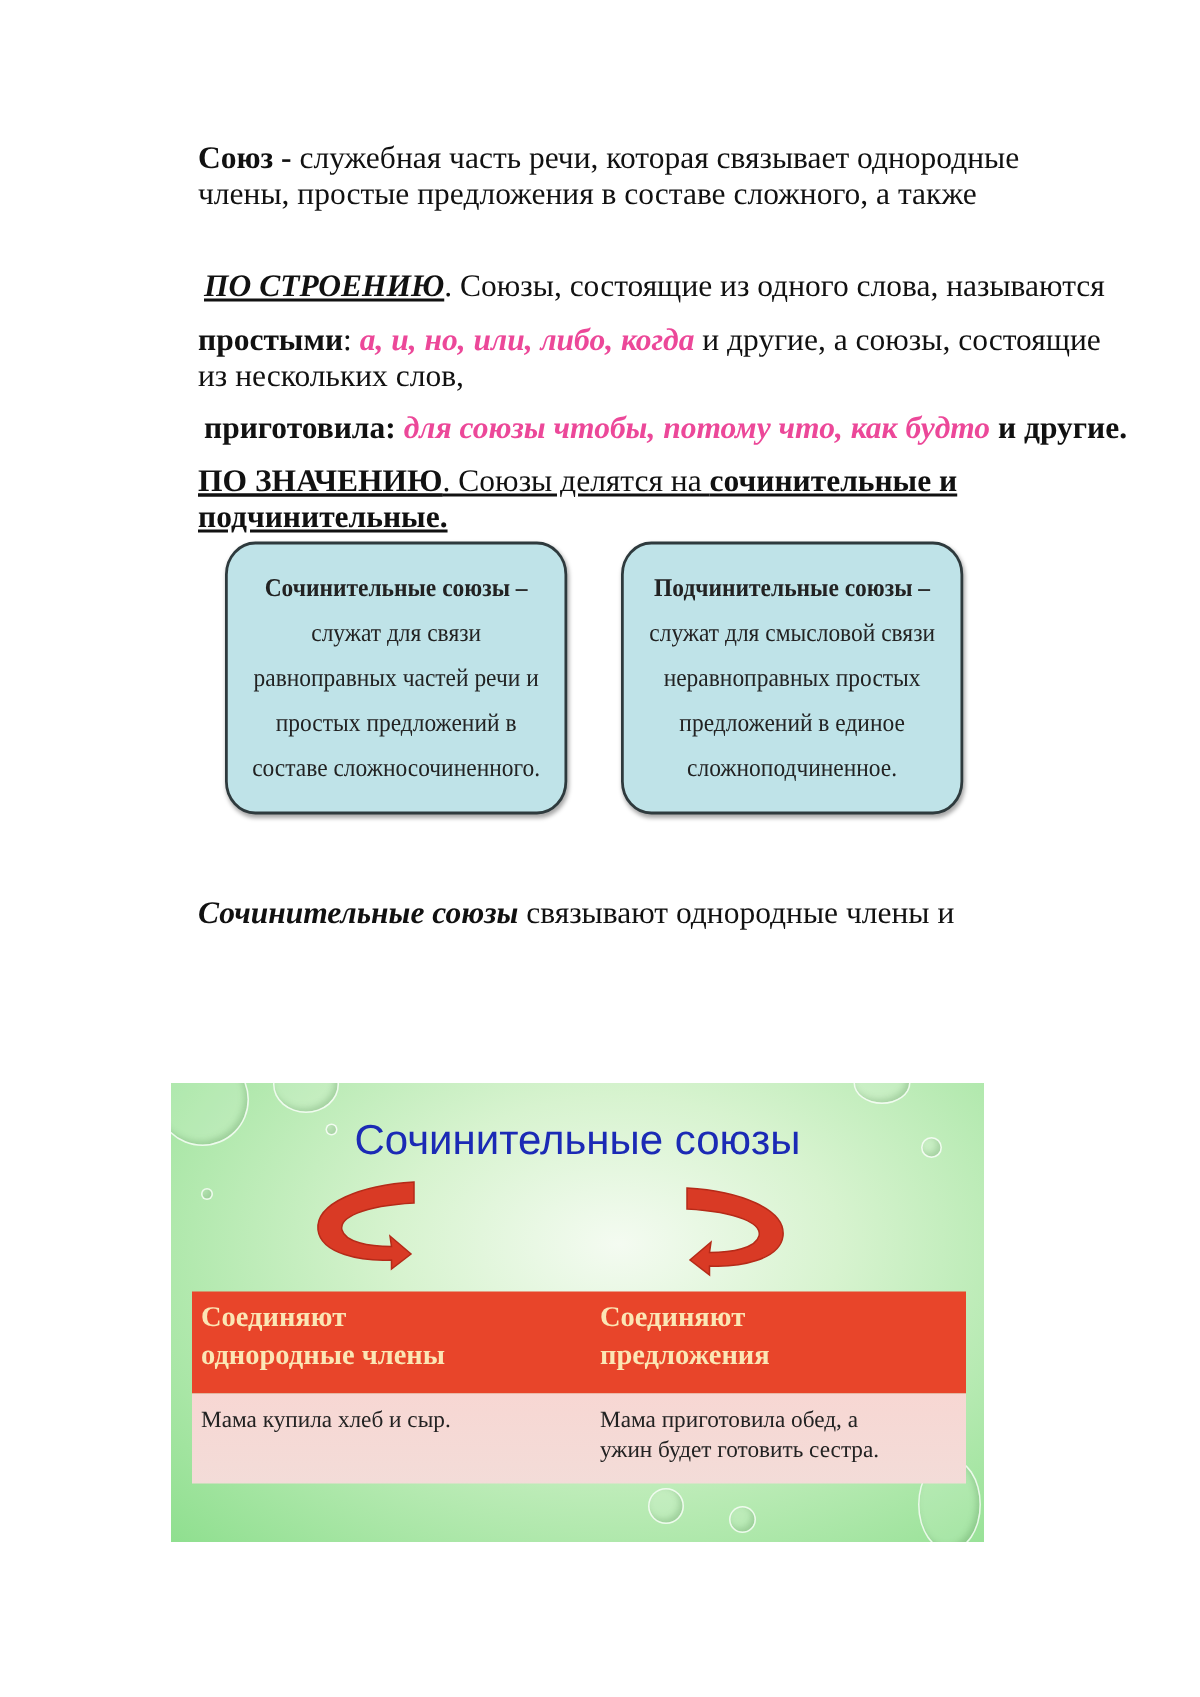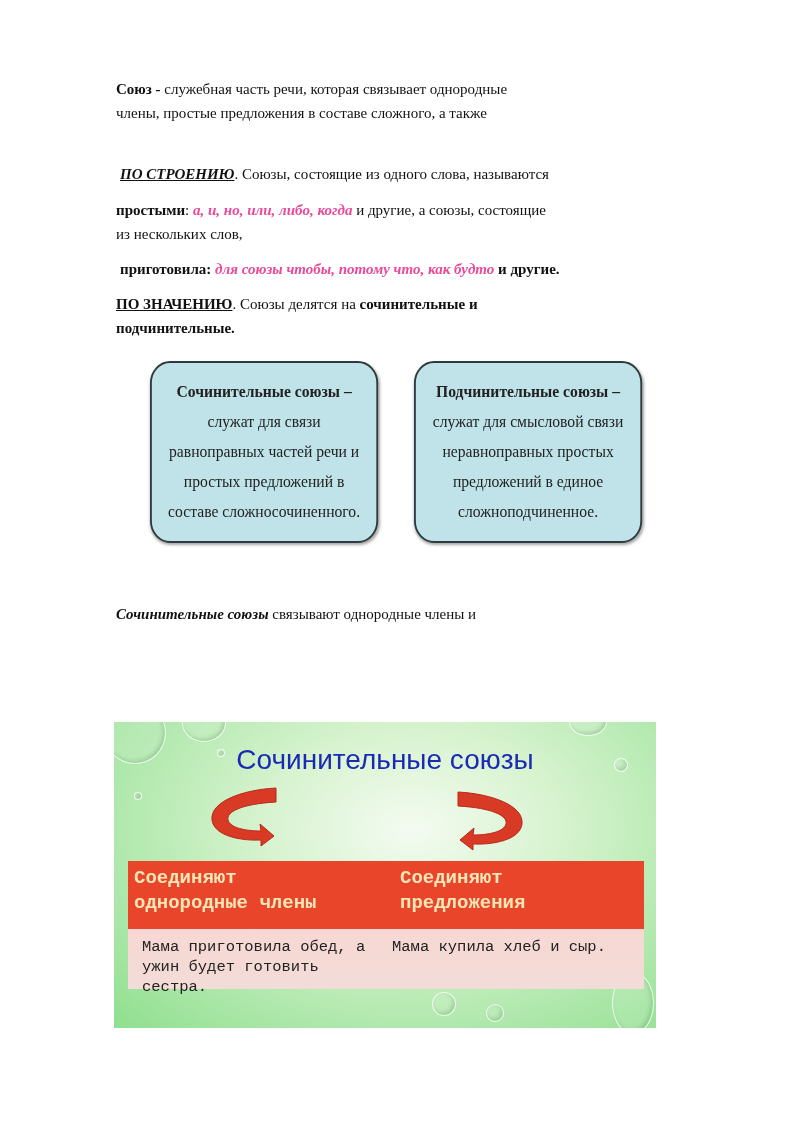--- a/index.html
+++ b/index.html
@@ -1,18 +1,18 @@
 <!DOCTYPE html>
 <html><head>
 <meta charset="utf-8">
 <style>
   html, body { margin: 0; padding: 0; background: #ffffff; }
   body { width: 800px; height: 1131px; position: relative; overflow: hidden;
          font-family: "Liberation Serif", serif; color: #111; }
-  .p { position: absolute; left: 116px; font-size: 15px; line-height: 24px; margin: 0; }
+  .p { position: absolute; left: 116px; font-size: 21px; line-height: 24px; margin: 16px; }
   .b { font-weight: bold; }
   .u { text-decoration: underline; }
   .red { color: #ec4899; font-style: italic; font-weight: bold; }
   .bi { font-weight: bold; font-style: italic; }
 
   .card { position: absolute; top: 361px; width: 226px; height: 178px;
           background: #bfe3e8; border: 2px solid #2e3a3d; border-radius: 22px;
           box-shadow: 1px 2px 3px rgba(0,0,0,0.35);
           display: flex; flex-direction: column; justify-content: center; align-items: center;
           text-align: center; font-family: "Liberation Serif", serif; font-size: 17px;
@@ -26,21 +26,21 @@
            overflow: hidden; }
   .bubble { position: absolute; border-radius: 50%; border: 1.5px solid rgba(255,255,255,0.75);
             box-shadow: inset -2px -2px 4px rgba(60,120,60,0.25); background: rgba(255,255,255,0.12); }
   .slide-title { position: absolute; left: 0; right: 0; top: 22px; text-align: center;
                  font-family: "Liberation Sans", sans-serif; font-size: 28px; color: #1b2ab5; }
   .arrow { position: absolute; }
   .tbl { position: absolute; left: 14px; top: 139px; width: 516px; }
   .thead { height: 68px; background: #e8452a; display: flex; }
   .tbody { height: 60px; background: linear-gradient(180deg,#f7d7d3,#f3dcd8); display: flex; }
   .cell { width: 50%; padding: 4px 6px; box-sizing: border-box;
-          font-family: Liberation Mono, monospace; }
+          font-family: Liberation Serif, serif; }
   .thead .cell { color: #fbe6b5; font-weight: bold; font-size: 19px; line-height: 25px; padding-top: 5px; }
   .tbody .cell { color: #222; font-size: 15.5px; line-height: 20px; padding-top: 8px; }
   .cell.c2 { padding-left: 14px; }
 </style>
 </head>
 <body>
 
 <p class="p" style="top:77px;">
   <span class="b">Союз -</span><span> служебная часть речи, которая связывает однородные</span><br>
   <span>члены, простые предложения в составе сложного, а также</span><br>
@@ -50,41 +50,41 @@
   <span class="bi u">ПО СТРОЕНИЮ</span><span>. Союзы, состоящие из одного слова, называются</span>
 </p>
 <p class="p" style="top:198px;">
   <span class="b">простыми</span><span>: </span><span class="red">а, и, но, или, либо, когда</span><span> и другие, а союзы, состоящие</span><br>
   <span>из нескольких слов,</span>
 </p>
 <p class="p" style="top:257px; left:120px;">
   <span class="b">приготовила: </span><span class="red">для союзы чтобы, потому что, как будто</span><span class="b"> и другие.</span>
 </p>
 
-<p class="p" style="top:292px;">
+<p class="p" style="top:292px;text-decoration:underline;">
   <span class="b u">ПО ЗНАЧЕНИЮ</span><span>. Союзы делятся на </span><span class="b">сочинительные и</span><br>
   <span class="b">подчинительные.</span>
 </p>
 
 <div class="card card1">
   <div class="ttl">Сочинительные союзы –</div>
   <div>служат для связи</div>
   <div>равноправных частей речи и</div>
   <div>простых предложений в</div>
   <div>составе сложносочиненного.</div>
 </div>
 <div class="card card2">
   <div class="ttl">Подчинительные союзы –</div>
   <div>служат для смысловой связи</div>
   <div>неравноправных простых</div>
   <div>предложений в единое</div>
   <div>сложноподчиненное.</div>
 </div>
 
-<p class="p" style="top:602px;">
+<p class="p" style="top:580px;">
   <span class="bi">Сочинительные союзы</span><span> связывают однородные члены и</span><br>
   <br>
 </p>
 
 <div class="slide">
   <div class="bubble" style="left:-10px; top:-20px; width:60px; height:60px;"></div>
   <div class="bubble" style="left:68px; top:-18px; width:42px; height:36px;"></div>
   <div class="bubble" style="left:103px; top:27px; width:6px; height:6px;"></div>
   <div class="bubble" style="left:20px; top:70px; width:6px; height:6px;"></div>
   <div class="bubble" style="left:455px; top:-14px; width:36px; height:26px;"></div>
@@ -107,23 +107,23 @@
       <div class="cell">
         <div>Соединяют</div>
         <div>однородные члены</div>
       </div>
       <div class="cell c2">
         <div>Соединяют</div>
         <div>предложения</div>
       </div>
     </div>
     <div class="tbody">
+      <div class="cell">
+        <div>Мама купила хлеб и сыр.</div>
+        <div></div>
+      </div>
       <div class="cell c2">
         <div>Мама приготовила обед, а</div>
         <div>ужин будет готовить сестра.</div>
-      </div>
-      <div class="cell">
-        <div>Мама купила хлеб и сыр.</div>
-        <div></div>
       </div>
     </div>
   </div>
 </div>
 
 </body></html>

